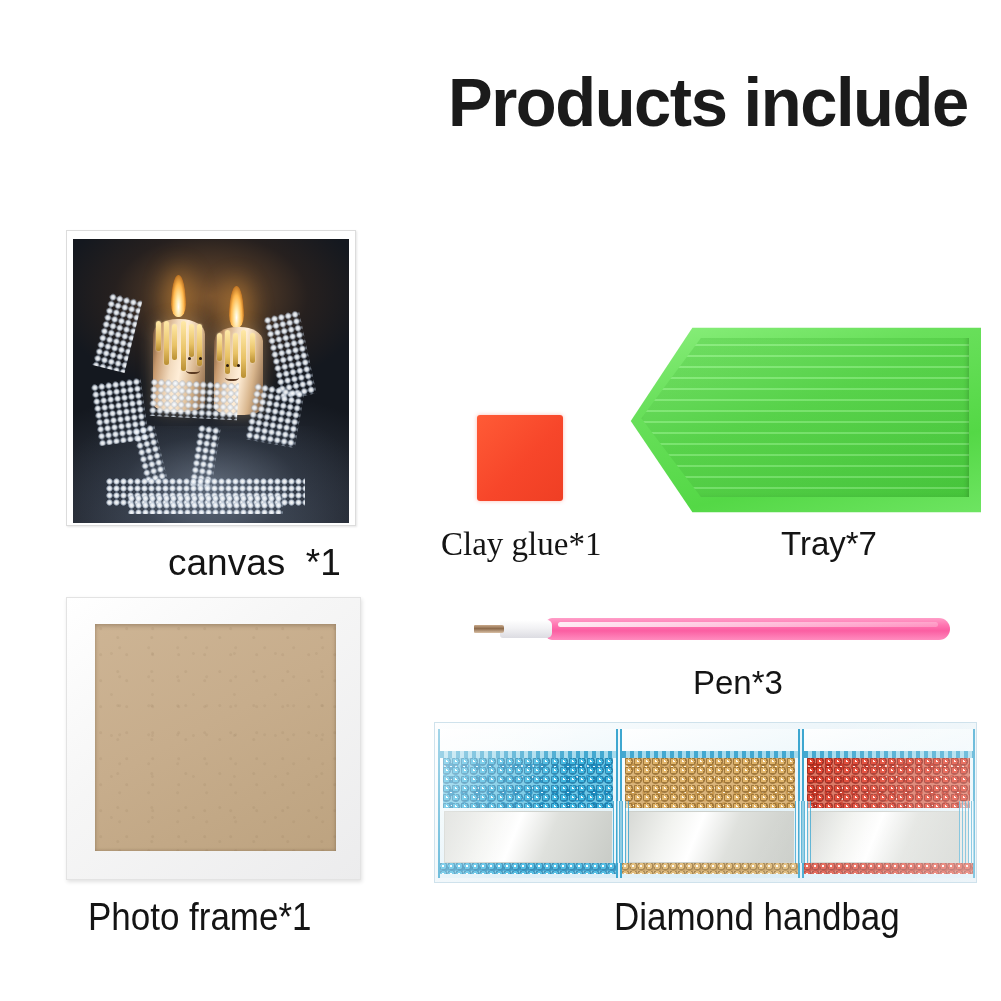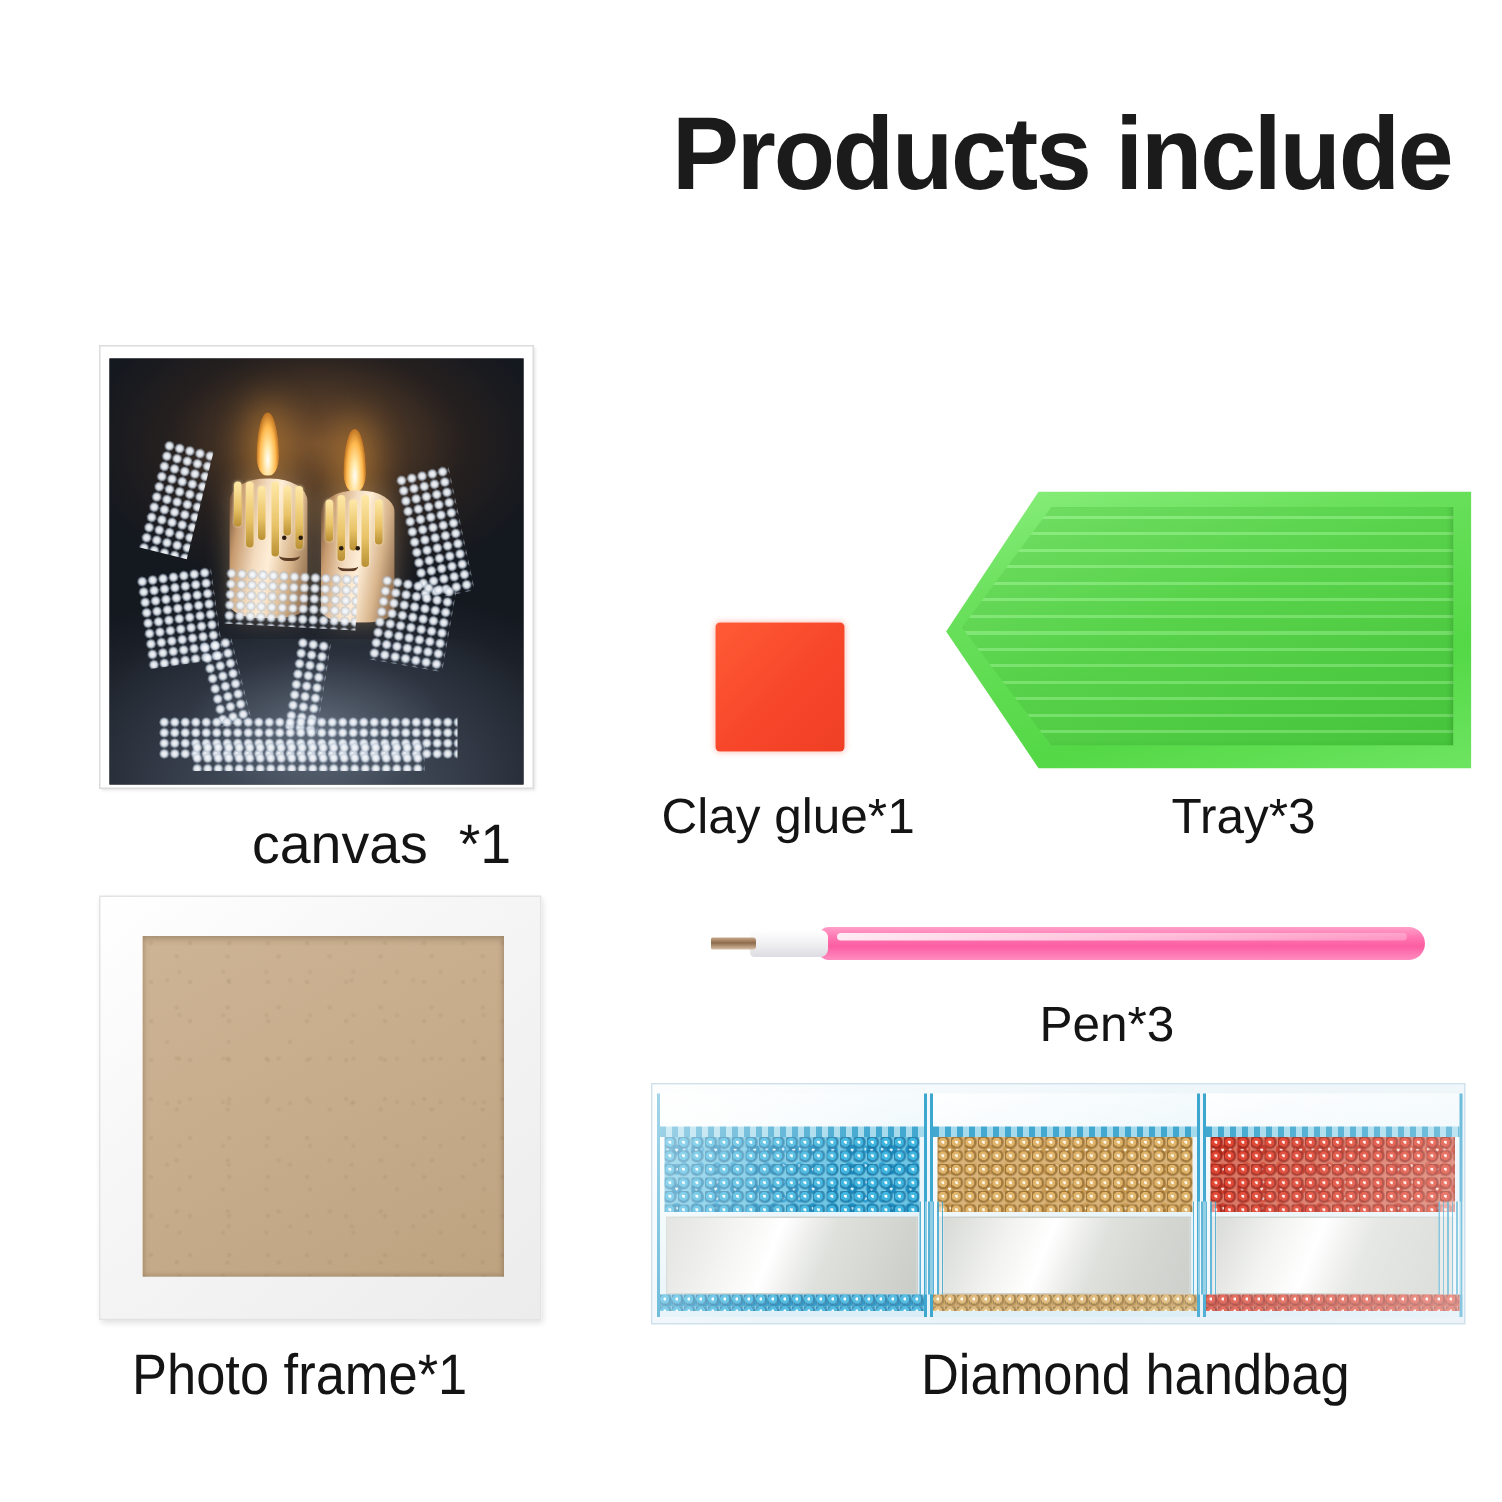--- a/index.html
+++ b/index.html
@@ -46,21 +46,21 @@
     font-weight: normal;
     color: #141414;
     white-space: pre;
   }
   .label-canvas {
     left: 128px; top: 541px;
     font-size: 37px; line-height: 44px; margin-left: 40px;
   }
   .label-clay {
     left: 441px; top: 524px;
-    font-size: 33px; line-height: 40px;
+    font-size: 33px; line-height: 40px; font-family: Liberation Serif, serif;
   }
   .label-tray {
     left: 781px; top: 524px;
     font-size: 33px; line-height: 40px;
   }
   .label-pen {
     left: 693px; top: 663px;
     font-size: 33px; line-height: 40px;
   }
   .label-frame {
@@ -371,21 +371,21 @@
   </div>
   <div class="label label-canvas">canvas  *1</div>
 
   <div class="clay"></div>
   <div class="label label-clay">Clay glue*1</div>
 
   <div class="tray-wrap">
     <div class="tray-outer"></div>
     <div class="tray-inner"></div>
   </div>
-  <div class="label label-tray">Tray*3</div>
+  <div class="label label-tray">Tray*7</div>
 
   <div class="pen">
     <div class="pen-body"></div>
     <div class="pen-collar"></div>
     <div class="pen-tip"></div>
     <div class="pen-gloss"></div>
   </div>
   <div class="label label-pen">Pen*3</div>
 
   <div class="frame">

